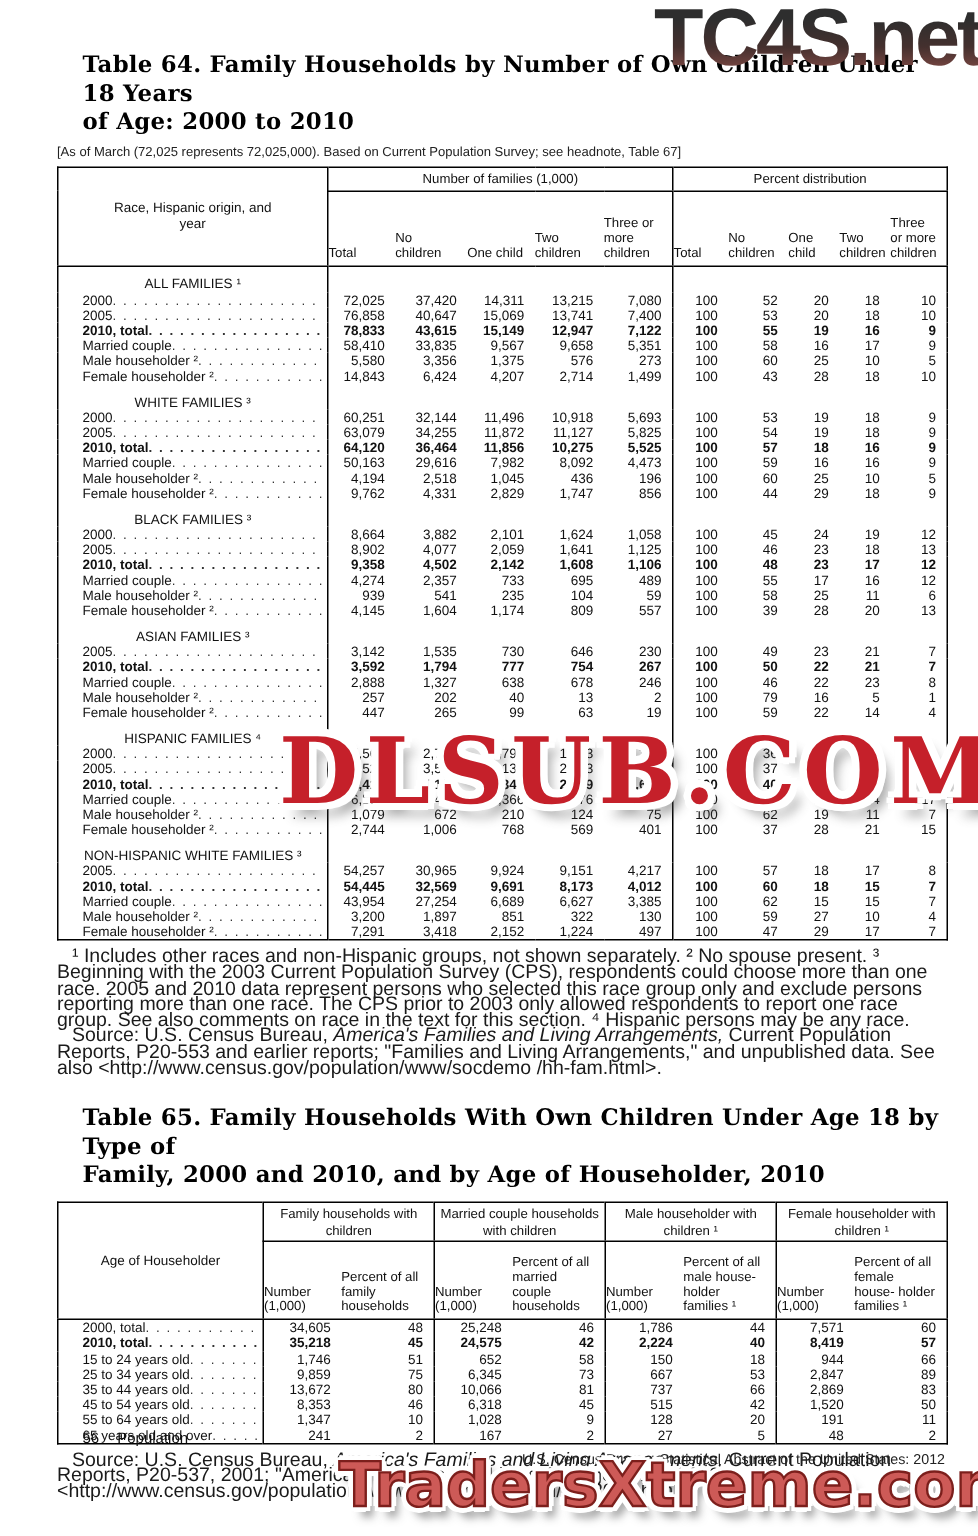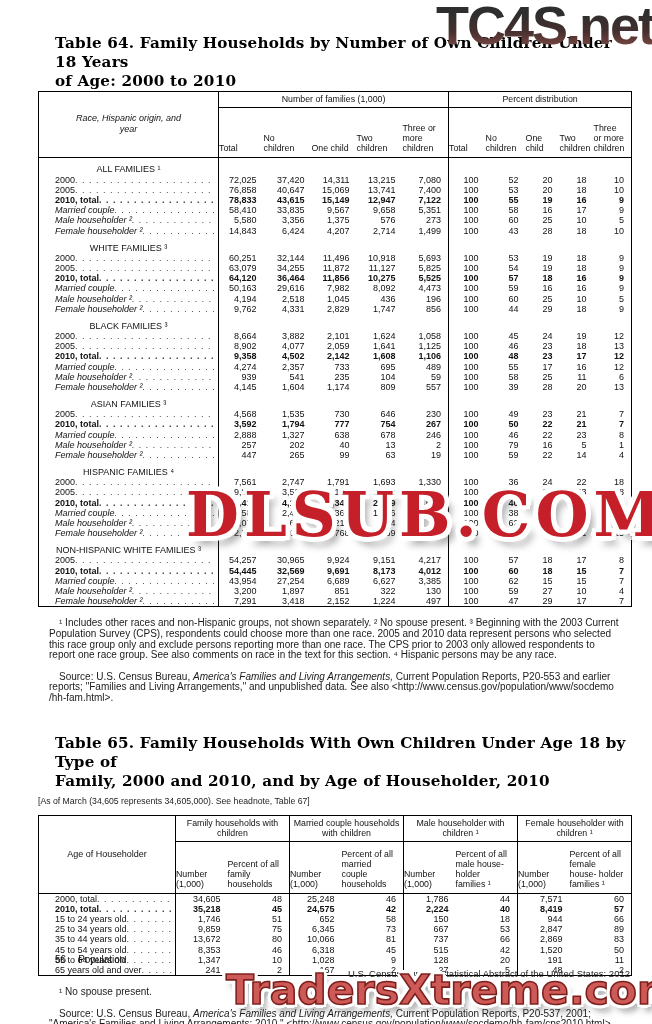--- a/index.html
+++ b/index.html
@@ -8,40 +8,40 @@
   .content{position:absolute;left:38px;top:34px;width:593px;}
   .t-title{font-family:"DejaVu Serif",serif;font-weight:bold;font-size:15.2px;line-height:19px;
            color:#000;margin:0 0 0 17px;letter-spacing:.2px;}
   .headnote{font-size:8.7px;line-height:11px;margin:5px 0 4px 0;color:#222;}
   table{border-collapse:collapse;table-layout:fixed;width:593px;
         border:1px solid #000;border-top:1.5px solid #000;}
   th,td{padding:0;font-size:9px;line-height:10.2px;font-weight:normal;color:#111;}
   .grp{border-left:1px solid #000;border-bottom:1px solid #000;text-align:center;
        font-size:8.8px;line-height:10.5px;padding:2px 2px;vertical-align:middle;}
   .stub,.stub65{text-align:center;vertical-align:middle;font-size:9px;line-height:11px;}
-  .stubinner{width:112px;margin:0 auto;font-style:italic;}
+  .stubinner{width:112px;margin:0 auto;}
   .ch{text-align:left;vertical-align:bottom;padding:2px 6px 3px 0;font-size:8.8px;line-height:9.8px;height:44px;}
   #t65 .ch{height:46px;}
   .gb{border-left:1px solid #000;}
   thead tr:last-child th,thead .stub,thead .stub65{border-bottom:1px solid #000;}
   tbody td.num{text-align:right;padding-right:7px;vertical-align:bottom;}
   .secrow td{height:13.5px;}
   .sechead{text-align:center;padding-top:3.5px;vertical-align:bottom;}
   .bold-row td{font-weight:bold;}
   .lblcell{padding-left:16px;}
-  .lblcell.ind{font-style:italic;}
+  .lblcell.ind{}
   #t65 .lblcell{}
   .lw{display:flex;overflow:hidden;padding-right:3px;}
   .lt{white-space:nowrap;}
   .dots{flex:1;overflow:hidden;white-space:nowrap;color:#333;}
   .dots::before{content:". . . . . . . . . . . . . . . . . . . . . . . . . . . . . . . . . . . . . . . . . . . . .";letter-spacing:1px;}
   #t64 tbody td:nth-child(2),#t64 tbody td:nth-child(7){border-left:1px solid #000;}
   #t65 tbody td:nth-child(2),#t65 tbody td:nth-child(4),
   #t65 tbody td:nth-child(6),#t65 tbody td:nth-child(8){border-left:1px solid #000;}
-  .fn,.src{font-size:10px;line-height:10.6px;margin:11px;text-indent:10px;text-align:left;color:#1a1a1a;}
+  .fn,.src{font-size:13px;line-height:10.6px;margin:0;text-indent:10px;text-align:left;color:#1a1a1a;}
   .fnblock{margin-top:5px;}
   .gap{height:19px;}
   .pagefoot-left{position:absolute;left:55px;top:954px;font-size:10px;color:#111;}
   .pagefoot-left .pn{margin-right:12px;}
   .pagefoot-right{position:absolute;right:22px;top:968px;font-size:9.5px;color:#222;}
   
   .wm-top{position:absolute;top:-6px;right:-2px;z-index:6;white-space:nowrap;
           font-family:"Liberation Sans",sans-serif;font-weight:900;font-size:54px;letter-spacing:-2px;color:#3a3a3a;}
   @supports ((-webkit-background-clip:text) or (background-clip:text)){
     .wm-top{background:linear-gradient(180deg,#2e2e2e 30%,#44302e 60%,#99544e 100%);
@@ -59,20 +59,21 @@
                       -4px 0 0 #fff,4px 0 0 #fff,0 -4px 0 #fff,0 4px 0 #fff,
                       5px 7px 6px rgba(60,60,60,.5);}
 </style>
 </head>
 <body>
 
 <div class="content">
 
   <h1 class="t-title"><span>Table 64. Family Households by Number of Own Children Under 18 Years</span><br>
   <span>of Age: 2000 to 2010</span></h1>
+  <div class="headnote">[As of March (72,025 represents 72,025,000). Based on Current Population Survey; see headnote, Table 67]</div>
 
   <table id="t64">
     <colgroup>
       <col style="width:180px">
         <col style="width:45px">
         <col style="width:48px">
         <col style="width:45px">
         <col style="width:46px">
         <col style="width:46px">
       <col style="width:37px">
@@ -479,21 +480,21 @@
           <td></td>
           <td></td>
         </tr>
         <tr>
           <td class="lblcell">
             <div class="lw">
               <span class="lt">2005</span>
               <span class="dots"></span>
             </div>
           </td>
-          <td class="num">4,568</td>
+          <td class="num">3,142</td>
           <td class="num">1,535</td>
           <td class="num">730</td>
           <td class="num">646</td>
           <td class="num">230</td>
           <td class="num">100</td>
           <td class="num">49</td>
           <td class="num">23</td>
           <td class="num">21</td>
           <td class="num">7</td>
         </tr>
@@ -798,21 +799,20 @@
 
   <div class="fnblock">
     <p class="fn">¹ Includes other races and non-Hispanic groups, not shown separately. ² No spouse present. ³ Beginning with the 2003 Current Population Survey (CPS), respondents could choose more than one race. 2005 and 2010 data represent persons who selected this race group only and exclude persons reporting more than one race. The CPS prior to 2003 only allowed respondents to report one race group. See also comments on race in the text for this section. ⁴ Hispanic persons may be any race.</p>
     <p class="src"><span>Source: U.S. Census Bureau, </span><i>America's Families and Living Arrangements,</i><span> Current Population Reports, P20-553 and earlier reports; "Families and Living Arrangements," and unpublished data. See also &lt;http://www.census.gov/population/www/socdemo /hh-fam.html&gt;.</span></p>
   </div>
 
   <div class="gap"></div>
 
   <h1 class="t-title"><span>Table 65. Family Households With Own Children Under Age 18 by Type of</span><br>
   <span>Family, 2000 and 2010, and by Age of Householder, 2010</span></h1>
-  <div class="headnote">[As of March (34,605 represents 34,605,000). See headnote, Table 67]</div>
 
   <table id="t65" style="margin-top:8px;">
     <colgroup>
       <col style="width:137px">
       <col style="width:52px">
         <col style="width:62px">
       <col style="width:52px">
         <col style="width:62px">
       <col style="width:52px">
         <col style="width:62px">
@@ -964,21 +964,20 @@
           <td class="num">2</td>
           <td class="num">27</td>
           <td class="num">5</td>
           <td class="num">48</td>
           <td class="num">2</td>
         </tr>
       </tbody>
   </table>
 
   <div class="fnblock">
-    <p class="fn">¹ No spouse present.</p>
     <p class="src"><span>Source: U.S. Census Bureau, </span><i>America's Families and Living Arrangements,</i><span> Current Population Reports, P20-537, 2001; "America's Families and Living Arrangements: 2010," &lt;http://www.census.gov/population/www/socdemo/hh-fam/cps2010.html&gt;.</span></p>
   </div>
 
 </div>
 
 <div class="pagefoot-left">
   <span class="pn">56</span><span>Population</span>
 </div>
 <div class="pagefoot-right">U.S. Census Bureau, Statistical Abstract of the United States: 2012</div>
 

